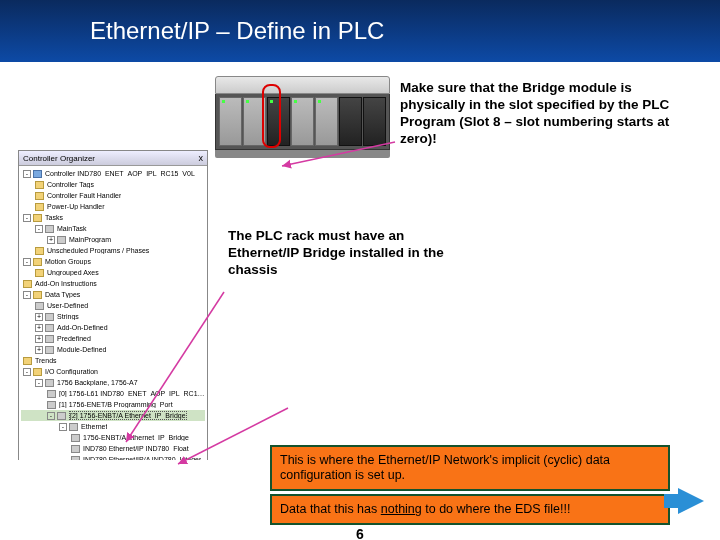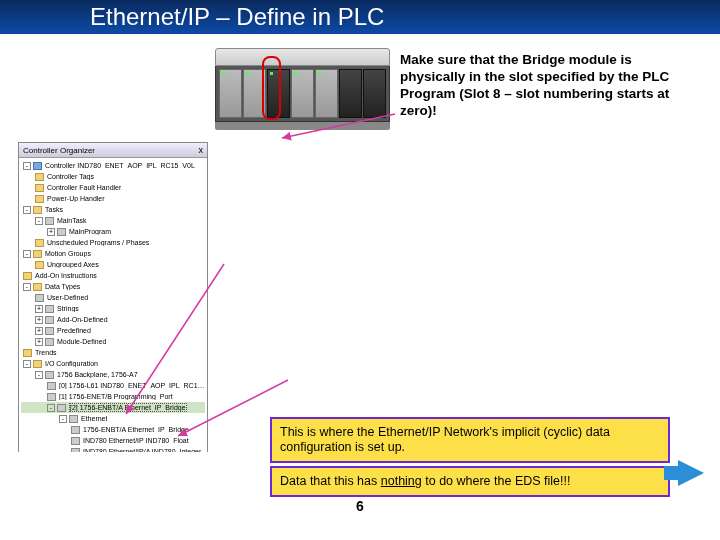--- a/index.html
+++ b/index.html
@@ -1,20 +1,20 @@
 <!DOCTYPE html>
 <html><head>
 <meta charset="utf-8">
 <style>
   * { box-sizing: border-box; margin: 0; padding: 0; }
   body { width: 720px; height: 540px; background: #fff; font-family: Arial, sans-serif; position: relative; overflow: hidden; }
-  .title-bar { background: linear-gradient(to bottom, #0a2a5e, #0d4aa6); height: 34px; display: flex; align-items: center; padding-left: 90px; }
+  .title-bar { background: linear-gradient(to bottom, #0a2a5e, #0d4aa6); height: 62px; display: flex; align-items: center; padding-left: 90px; }
   .title-bar h1 { color: #fff; font-size: 24px; font-weight: normal; }
   .content { position: relative; width: 100%; height: 492px; }
-  .tree-panel { position: absolute; left: 18px; top: 108px; width: 190px; height: 310px; border: 1px solid #888; background: #f5f5f5; font-size: 7px; font-family: Tahoma, sans-serif; }
+  .tree-panel { position: absolute; left: 18px; top: 88px; width: 190px; height: 310px; border: 1px solid #888; background: #f5f5f5; font-size: 7px; font-family: Tahoma, sans-serif; }
   .tree-header { background: linear-gradient(to bottom, #eef, #ccd); border-bottom: 1px solid #999; padding: 2px 4px; font-size: 8px; display: flex; justify-content: space-between; align-items: center; }
   .tree-header .close { font-size: 9px; cursor: default; }
   .tree-body { background: #fff; height: calc(100% - 14px); overflow: hidden; padding: 2px; }
   .tree-row { display: flex; align-items: center; height: 11px; white-space: nowrap; }
   .ind0 { padding-left: 2px; } .ind1 { padding-left: 14px; } .ind2 { padding-left: 26px; } .ind3 { padding-left: 38px; } .ind4 { padding-left: 50px; }
   .exp { display: inline-block; width: 8px; height: 8px; border: 1px solid #888; font-size: 7px; line-height: 6px; text-align: center; margin-right: 2px; }
   .ficon { display: inline-block; width: 9px; height: 8px; background: #f2d278; border: 1px solid #b89b3e; margin-right: 3px; flex-shrink: 0; }
   .ficon.blue { background: #7aa9e0; border-color: #4a72a8; }
   .ficon.grey { background: #ccc; border-color: #888; }
   .tree-row .lbl { overflow: hidden; text-overflow: ellipsis; }
@@ -25,21 +25,21 @@
   .rack-body { height: 56px; background: #555; border: 1px solid #333; border-top: none; display: flex; gap: 1px; padding: 3px; }
   .mod { flex: 1; background: linear-gradient(#bbb,#999); border: 1px solid #666; position: relative; }
   .mod.dark { background: linear-gradient(#444,#222); border-color: #111; }
   .mod .led { position: absolute; top: 2px; left: 2px; width: 3px; height: 3px; background: #4f4; }
   .rack-base { height: 8px; background: #888; border-radius: 0 0 2px 2px; }
   .slot-hl { position: absolute; border: 2px solid #d00; border-radius: 8px; width: 19px; height: 64px; left: 262px; top: 22px; }
   .txt { position: absolute; font-size: 13.5px; line-height: 1.25; font-weight: bold; }
   .txt-slot { left: 400px; top: 18px; width: 290px; }
   .txt-rack { left: 228px; top: 166px; width: 240px; }
   .txt-nodes { left: 292px; top: 284px; width: 350px; }
-  .box { position: absolute; border: 2px solid #6d28d9; background: #fde047; padding: 6px 8px; font-size: 12.5px; line-height: 1.2; }
+  .box { position: absolute; border: 2px solid #14532d; background: #f97316; padding: 6px 8px; font-size: 12.5px; line-height: 1.2; }
   .box1 { left: 270px; top: 383px; width: 400px; }
   .box2 { left: 270px; top: 432px; width: 400px; }
   .box2 u { }
   .pagenum { position: absolute; left: 0; right: 0; bottom: 12px; text-align: center; font-weight: bold; font-size: 14px; }
   .arrow-next { position: absolute; right: 16px; bottom: 40px; width: 0; height: 0; border-left: 26px solid #2a8fd6; border-top: 13px solid transparent; border-bottom: 13px solid transparent; }
   .arrow-next::before { content: ""; position: absolute; left: -40px; top: -7px; width: 16px; height: 14px; background: #2a8fd6; }
   svg.lines { position: absolute; left: 0; top: 0; width: 720px; height: 540px; pointer-events: none; }
 </style>
 </head>
 <body>
@@ -200,20 +200,21 @@
           <span class="lbl">IND780 Ethernet/IP IND780_Float</span>
         </div>
         <div class="tree-row ind4">
           <span class="ficon grey"></span>
           <span class="lbl">IND780 Ethernet/IP/A IND780_Integer</span>
         </div>
       </div>
   </div>
 
   <div class="txt txt-slot">Make sure that the Bridge module is physically in the slot specified by the PLC Program (Slot 8 – slot numbering starts at zero)!</div>
+  <div class="txt txt-rack">The PLC rack must have an Ethernet/IP Bridge installed in the chassis</div>
 
   <div class="box box1">This is where the Ethernet/IP Network's implicit (cyclic) data configuration is set up.</div>
   <div class="box box2">
     <span>Data that this has </span><u>nothing</u><span> to do where the EDS file!!!</span>
   </div>
 
   <svg class="lines">
     <defs>
         <marker id="ah" markerWidth="8" markerHeight="8" refX="6" refY="3" orient="auto">
           <path d="M0,0 L6,3 L0,6 Z" fill="#d43aa2"></path>

